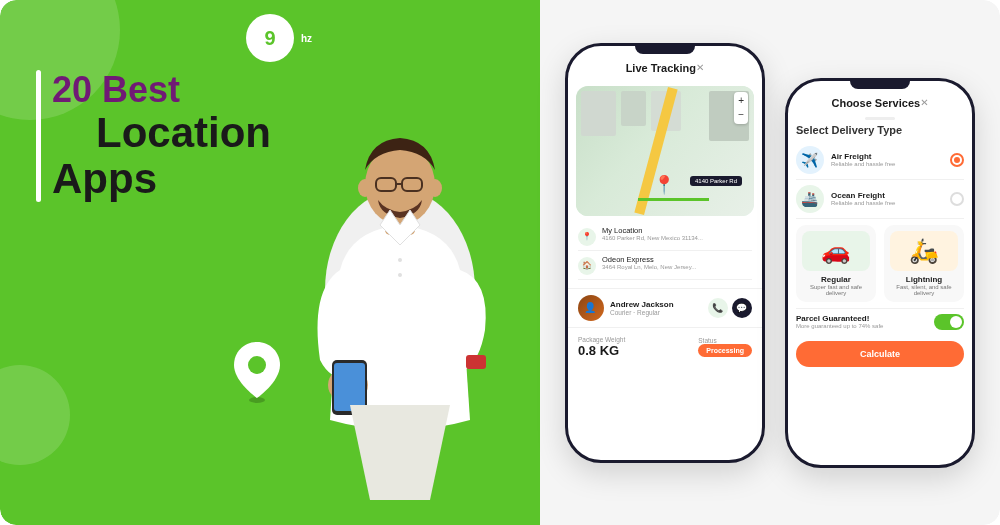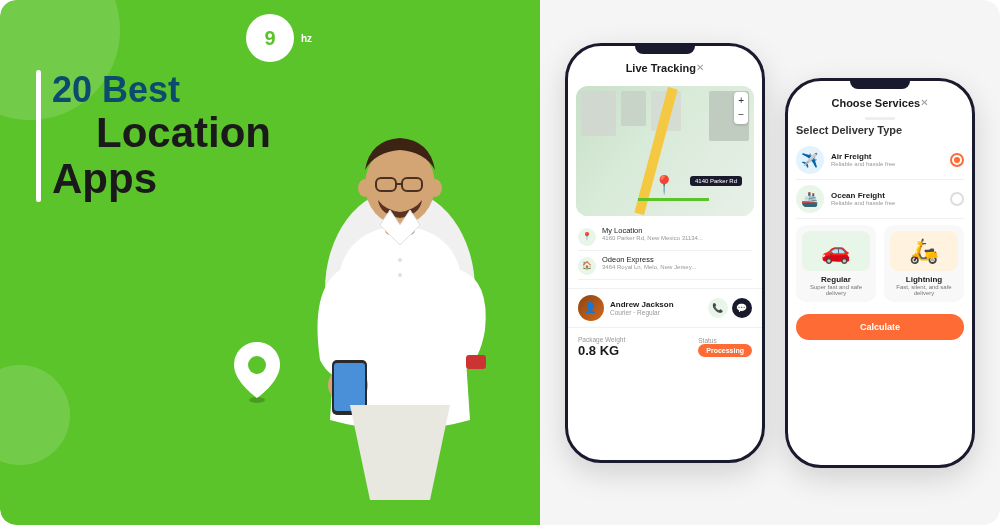--- a/index.html
+++ b/index.html
@@ -93,21 +93,21 @@
       border-radius: 3px;
     }
 
     .headline-inner {
       padding-left: 16px;
     }
 
     .headline-num {
       font-size: 36px;
       font-weight: 900;
-      color: #0c4a6e;
+      color: #701a75;
       line-height: 1.1;
     }
 
     .headline-loc {
       font-size: 42px;
       font-weight: 900;
       color: #1a1a1a;
       line-height: 1.1;
       margin-left: 44px;
     }
@@ -754,20 +754,29 @@
             <div class="speed-card-desc">Super fast and safe delivery</div>
           </div>
           <div class="speed-card speed-lightning">
             <div class="speed-card-img">🛵</div>
             <div class="speed-card-name">Lightning</div>
             <div class="speed-card-desc">Fast, silent, and safe delivery</div>
           </div>
         </div>
 
         
+        <div class="parcel-row">
+          <div class="parcel-info">
+            <div class="parcel-title">Parcel Guaranteed!</div>
+            <div class="parcel-desc">More guaranteed up to 74% safe</div>
+          </div>
+          <div class="toggle-switch">
+            <div class="toggle-knob"></div>
+          </div>
+        </div>
 
         
         <button class="calc-btn">Calculate</button>
       </div>
     </div>
 
   </div>
 </div>
 
 </body></html>

